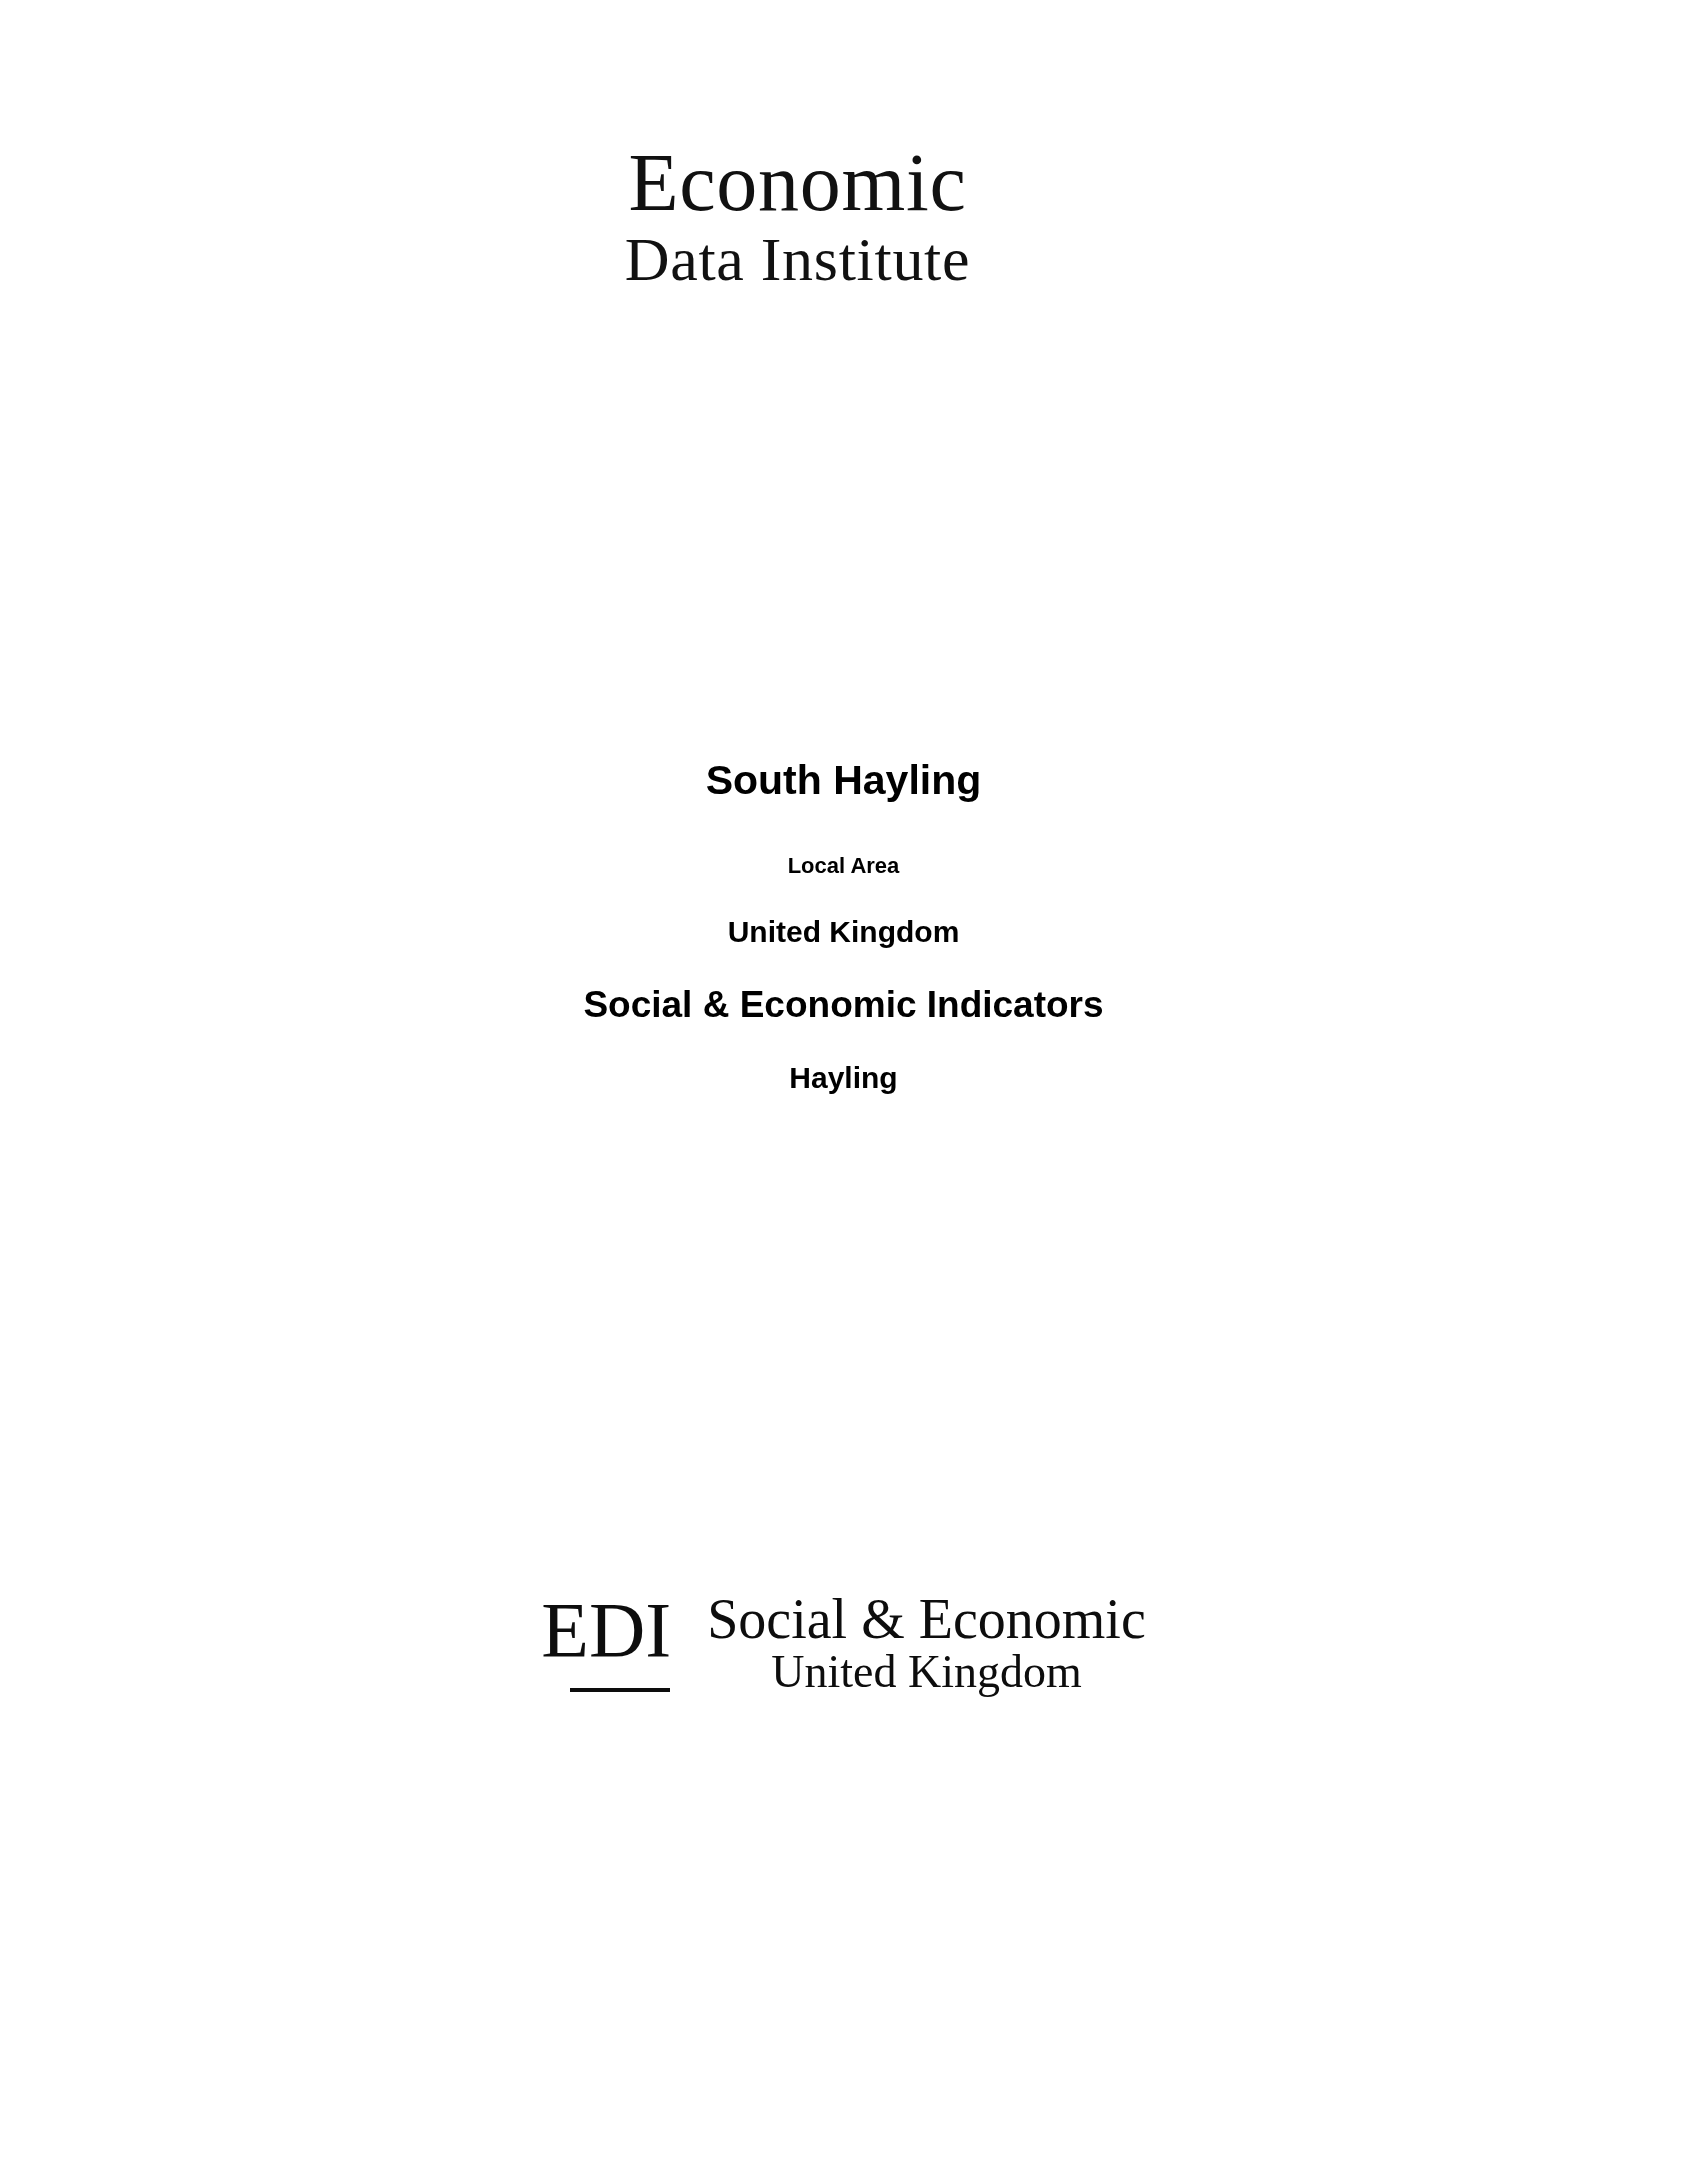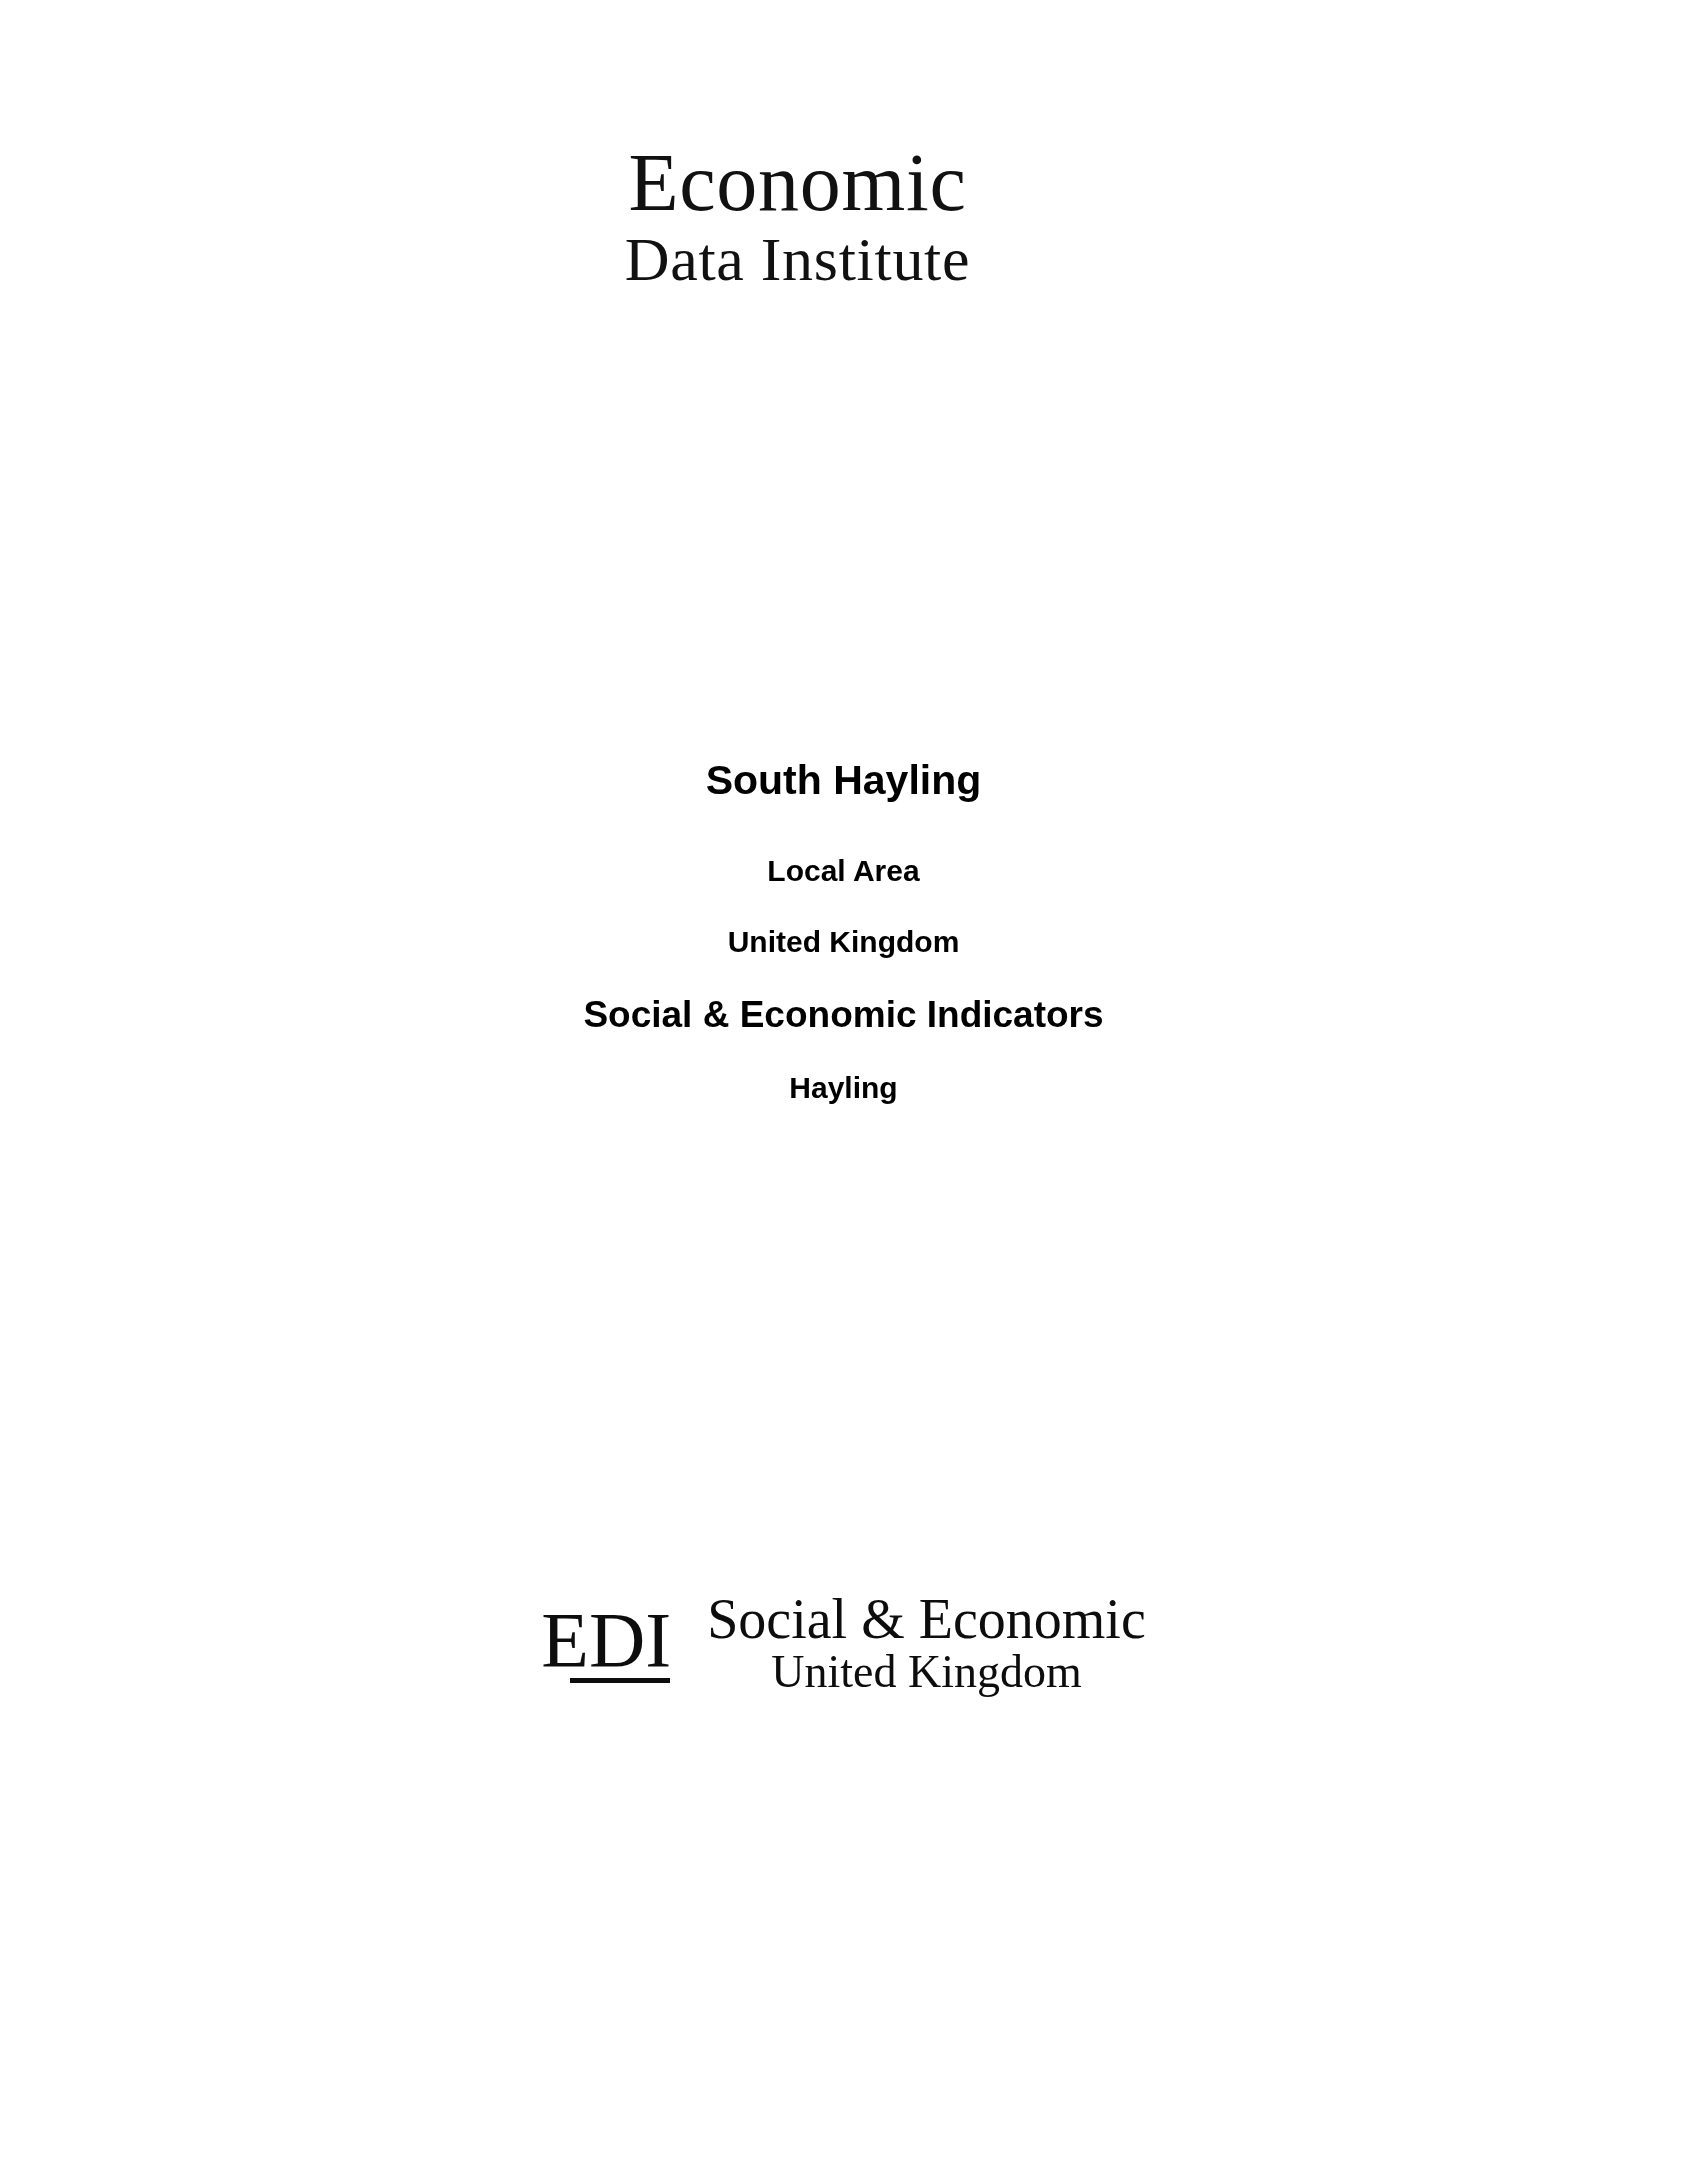--- a/index.html
+++ b/index.html
@@ -53,34 +53,33 @@
     left: 0;
     width: 1687px;
     text-align: center;
   }
   .title-block .line {
     font-weight: bold;
     color: #000000;
     line-height: 1.25;
   }
   .t-area   { font-size: 41px; margin-bottom: 34px; }
-  .t-type   { font-size: 30px; margin-bottom: 33px; margin-top: 46px; }
+  .t-type   { font-size: 22px; margin-bottom: 33px; margin-top: 46px; }
   .t-country{ font-size: 30px; margin-bottom: 32px; }
   .t-subject{ font-size: 37px; margin-bottom: 30px; }
   .t-doc    { font-size: 30px; }
 
   
   .footer-logo {
     position: absolute;
     top: 1591px;
     left: 0;
     width: 1687px;
     display: flex;
     justify-content: center;
-    align-items: center;
     font-family: "Liberation Serif", serif;
     color: #0d0d0d;
   }
   .edi-mark {
     font-size: 78px;
     letter-spacing: 0px;
     line-height: 1;
     position: relative;
     padding-bottom: 8px;
     display: inline-block;

